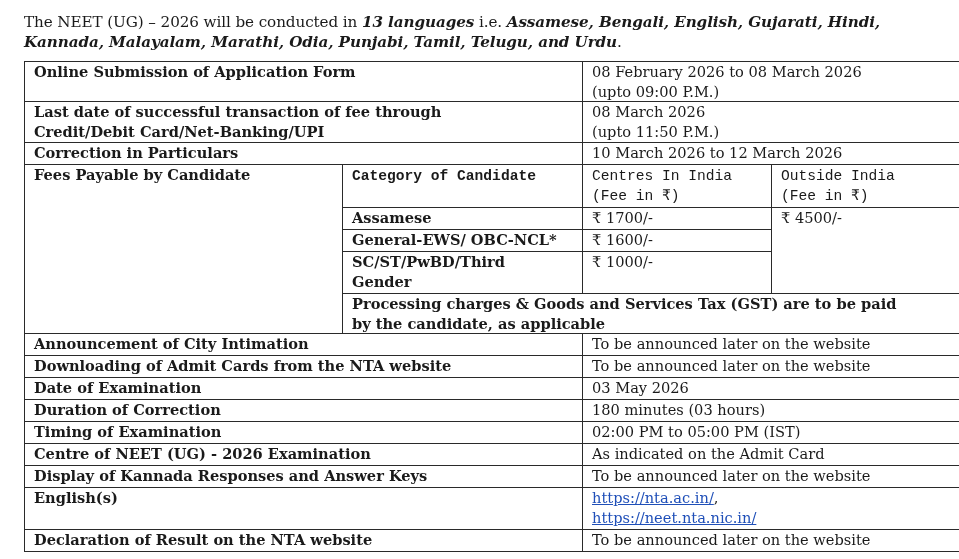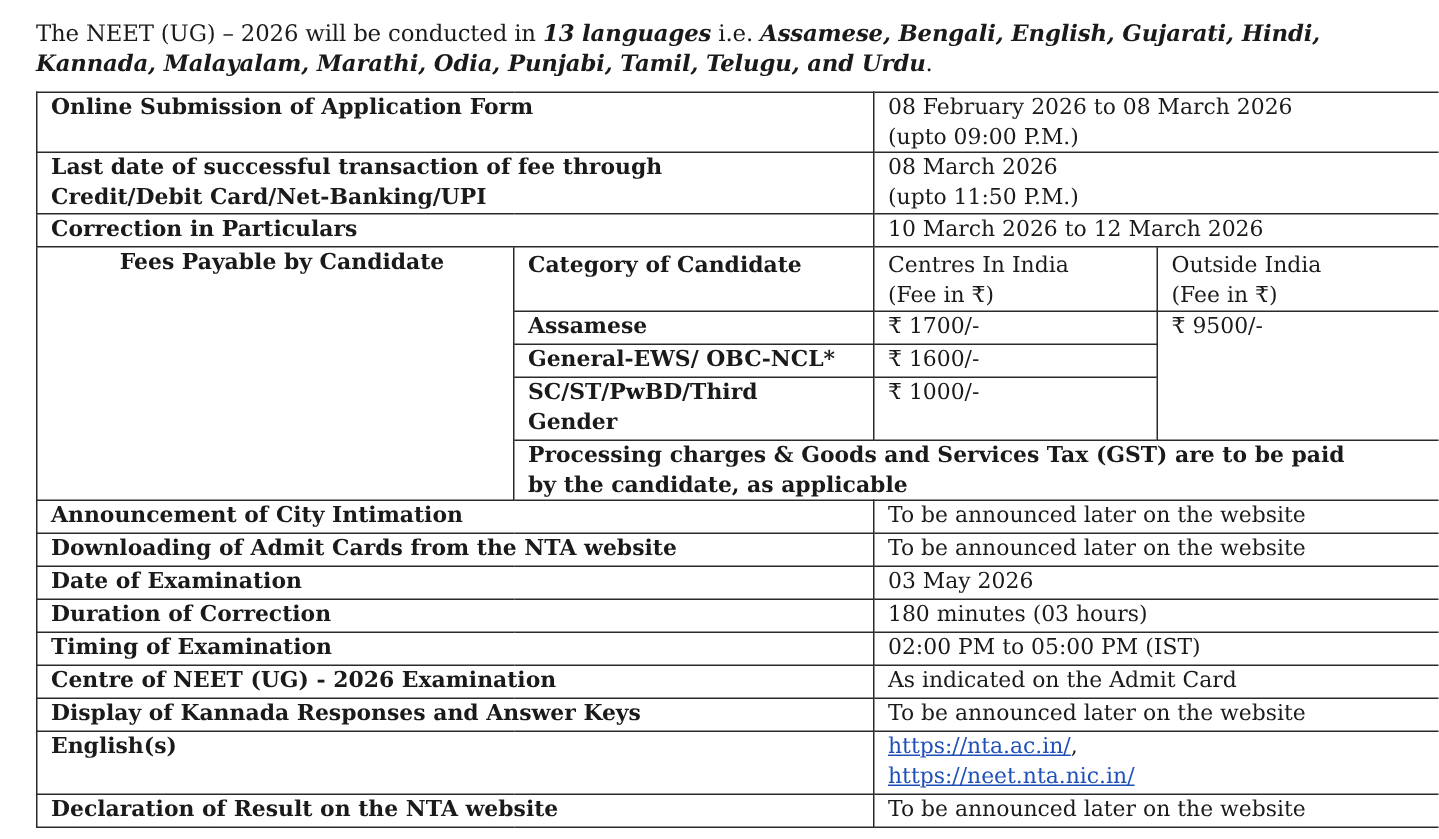--- a/index.html
+++ b/index.html
@@ -18,24 +18,24 @@
     position: absolute; left: 24px; top: 61px;
     width: 960px; border-collapse: collapse; table-layout: fixed;
     font-size: 14.6px; line-height: 19.5px;
   }
   table.sched td {
     border: 1.5px solid #2a2a2a; padding: 0 0 0 9px; vertical-align: top;
     white-space: nowrap; overflow: hidden;
   }
   td.lbl { font-weight: bold; }
   td.val { font-weight: normal; }
-  td.center-mid { vertical-align: middle; text-align: center; }
+  td.center-mid { vertical-align: middle; }
   td.fee-outside { vertical-align: middle; text-align: left; padding-left: 42px; }
   a.link { color: #1f4fb8; }
-  .pad-top { padding-top: 2px !important; }
+  .pad-top { padding-top: 2px !important; font-family: Liberation Mono, monospace; }
 </style>
 </head>
 <body>
 
 <div class="intro">
   <div><span>The NEET (UG) – 2026 will be conducted in </span><b>13 languages</b><span> i.e. </span><b>Assamese, Bengali, English, Gujarati, Hindi,</b></div>
   <div><b>Kannada, Malayalam, Marathi, Odia, Punjabi, Tamil, Telugu, and Urdu</b><span>.</span></div>
 </div>
 
 <table class="sched">
@@ -80,21 +80,21 @@
     </td>
     <td class="val pad-top">
       <div>Outside India</div>
       <div>(Fee in ₹)</div>
     </td>
   </tr>
 
   <tr style="height:22px">
     <td class="lbl"><span>Assamese</span></td>
     <td class="val"><span>₹ 1700/-</span></td>
-    <td class="val fee-outside" rowspan="3"><span>₹ 9500/-</span></td>
+    <td class="val fee-outside" rowspan="3"><span>₹ 4500/-</span></td>
   </tr>
 
   <tr style="height:22px">
     <td class="lbl"><span>General-EWS/ OBC-NCL*</span></td>
     <td class="val"><span>₹ 1600/-</span></td>
   </tr>
 
   <tr style="height:42px">
     <td class="lbl">
       <div>SC/ST/PwBD/Third</div>

